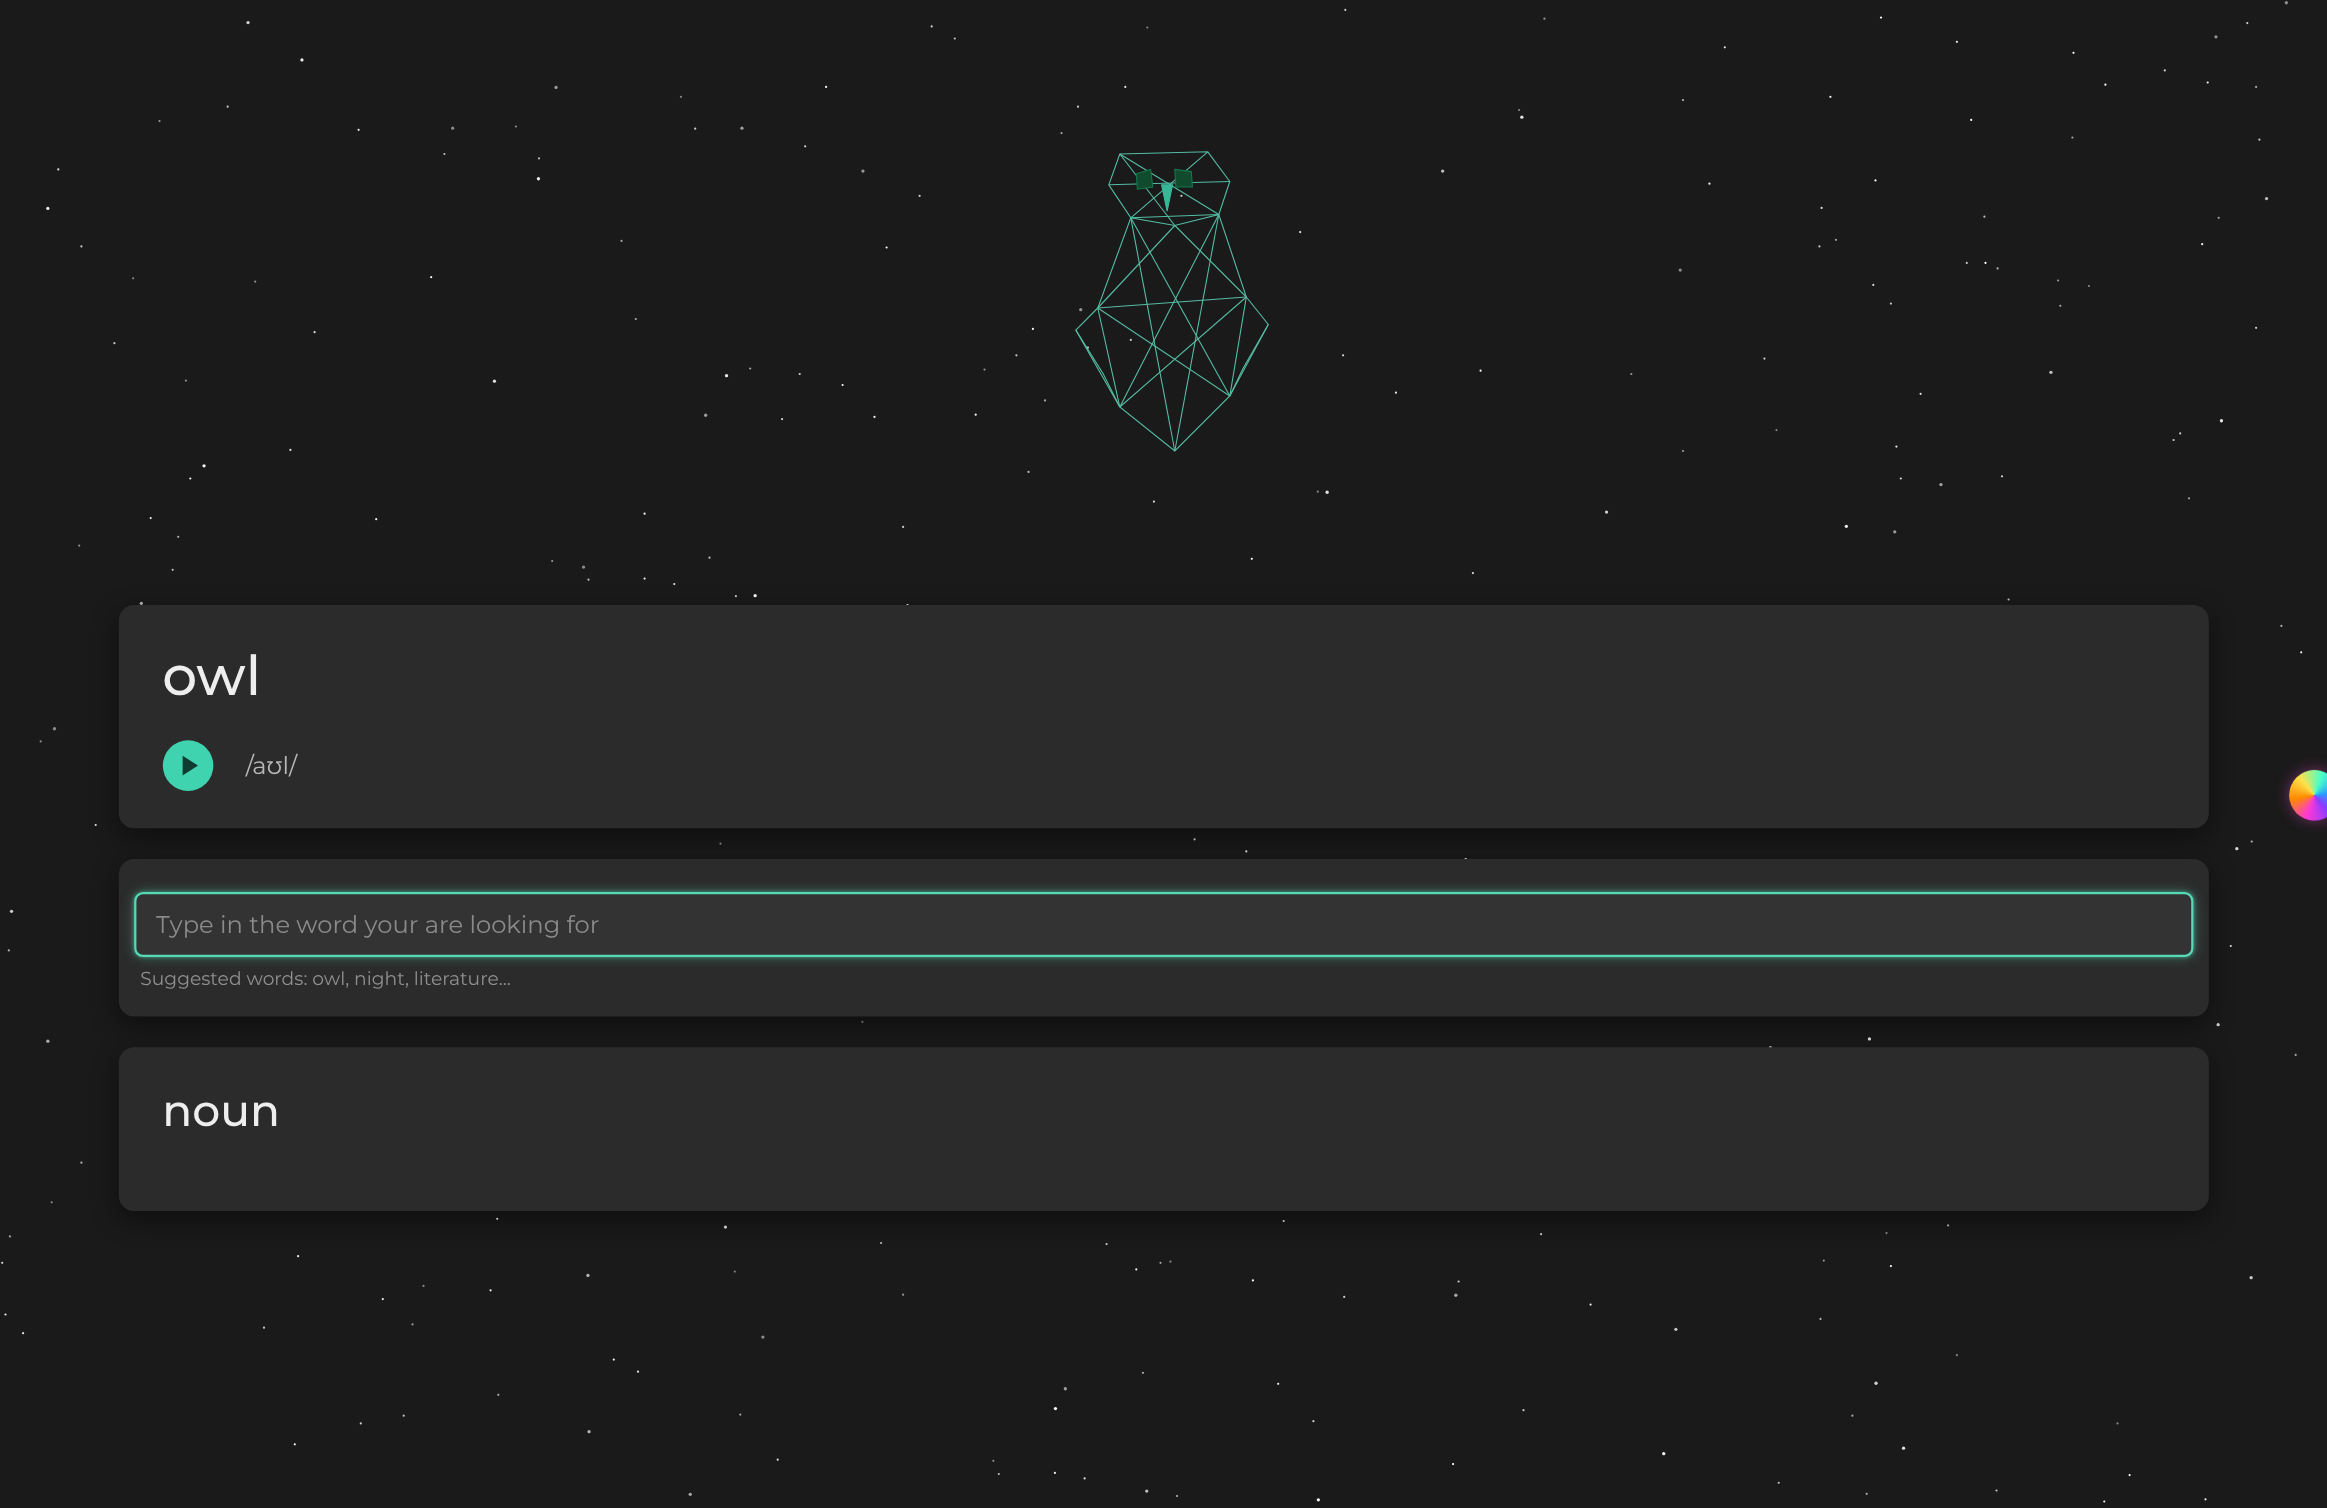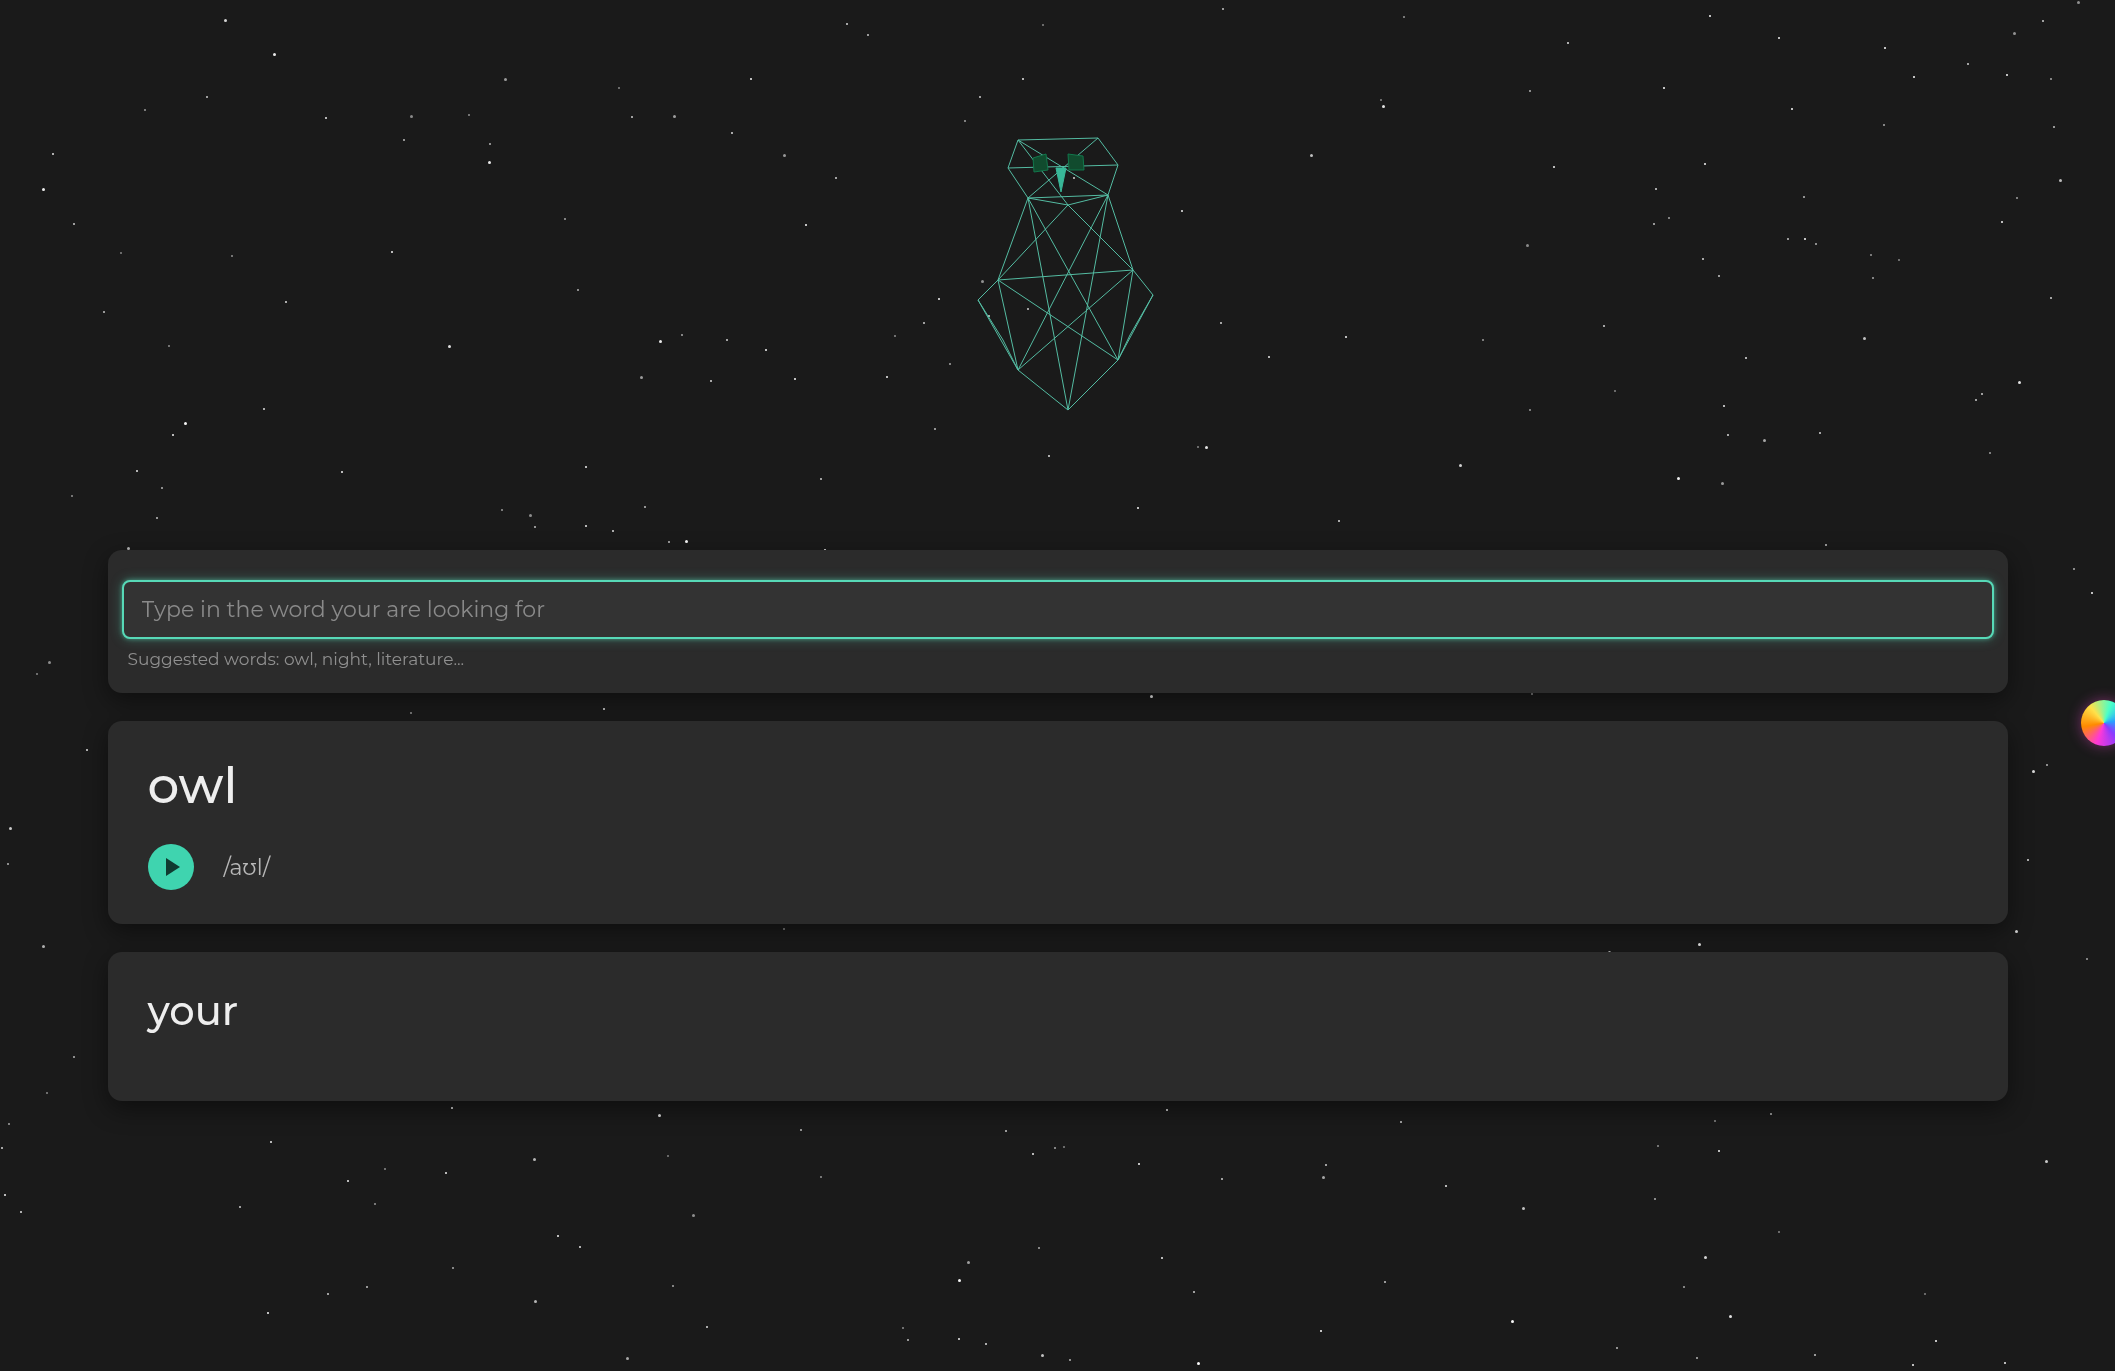--- a/index.html
+++ b/index.html
@@ -521,35 +521,35 @@
         <polyline points="80,170 60,190 85,230 100,260"></polyline>
         <polyline points="215,160 235,185 212,225 200,250"></polyline>
         <line x1="60" y1="190" x2="100" y2="260"></line>
         <line x1="235" y1="185" x2="200" y2="250"></line>
       </g>
     </svg>
   </div>
 
   <div class="container">
 
-    <div class="card search-card">
-      <input type="text" class="search-input" placeholder="Type in the word your are looking for" style="">
-      <div class="suggest">Suggested words: owl, night, literature...</div>
-    </div>
-
     <div class="card">
       <div class="word-title">owl</div>
       <div class="pron-row">
         <button class="play-btn">
           <span class="play-triangle"></span>
         </button>
         <span class="phonetic">/aʊl/</span>
       </div>
     </div>
 
+    <div class="card search-card">
+      <input type="text" class="search-input" placeholder="Type in the word your are looking for" style="">
+      <div class="suggest">Suggested words: owl, night, literature...</div>
+    </div>
+
     <div class="card">
-      <div class="pos-title">your</div>
+      <div class="pos-title">noun</div>
     </div>
 
   </div>
 </div>
 
 <div class="orb"></div>
 
 </body></html>

